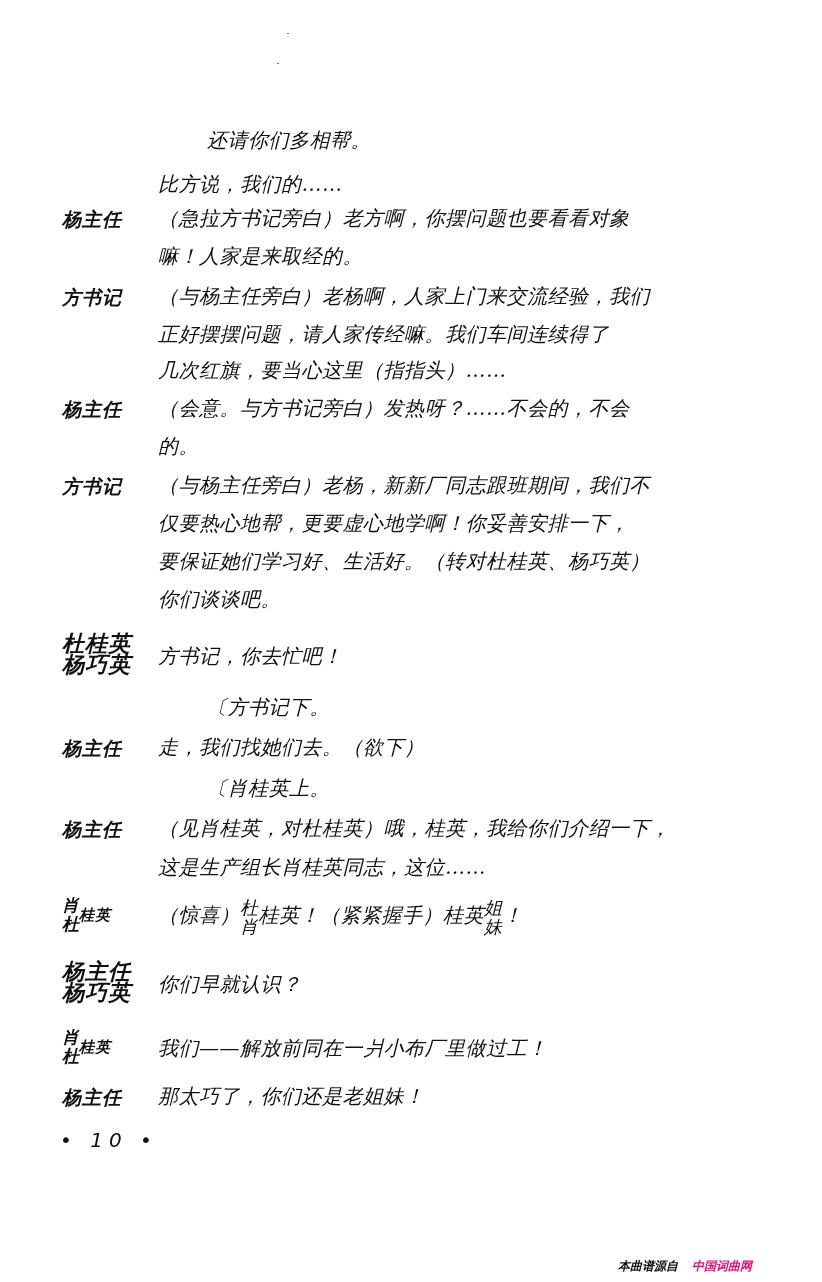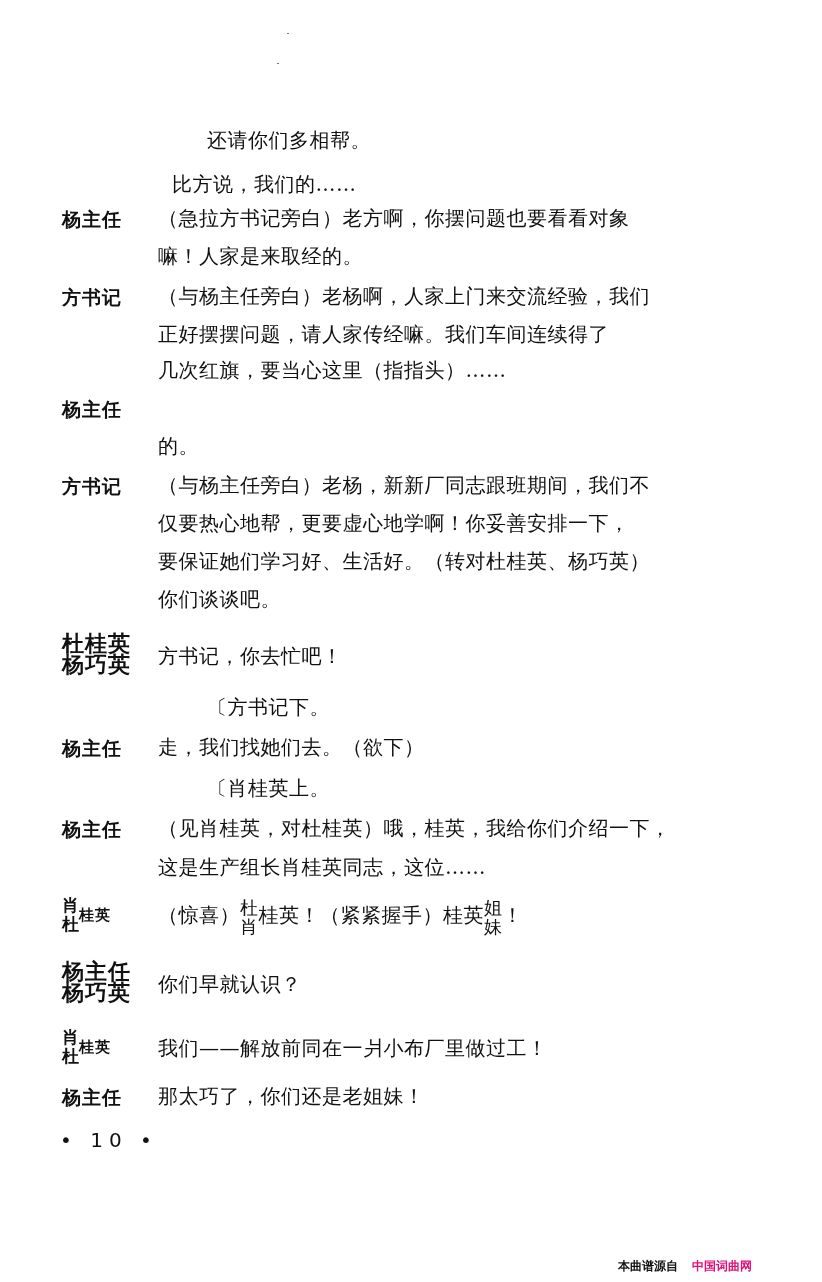--- a/index.html
+++ b/index.html
@@ -11,21 +11,21 @@
       width: 822px;
       height: 1282px;
       position: relative;
       overflow: hidden;
       font-family: "DejaVu Serif", "Liberation Serif", serif;
       color: #111111;
     }
     .page {
       position: absolute;
       left: 0; top: 0;
-      width: 822px; height: 944px;
+      width: 822px; height: 944px; font-style: italic;
     }
     .line {
       position: absolute;
       font-size: 20px;
       line-height: 24px;
       white-space: nowrap;
       letter-spacing: 0.5px;
     }
     .speaker {
       position: absolute;
@@ -96,32 +96,33 @@
   </style>
 </head>
 <body>
 
 <div class="page">
 
   <span class="speck" style="left:287px; top:33px;"></span>
   <span class="speck" style="left:277px; top:63px;"></span>
 
   <div class="line indent" style="top:128px;">还请你们多相帮。</div>
-  <div class="line dialog" style="top:172px;margin-left:14px;">比方说，我们的……</div>
+  <div class="line dialog" style="top:172px;">比方说，我们的……</div>
 
   <div class="speaker" style="top:207px;">杨主任</div>
   <div class="line dialog" style="top:206px;">（急拉方书记旁白）老方啊，你摆问题也要看看对象</div>
   <div class="line dialog" style="top:244px;">嘛！人家是来取经的。</div>
 
   <div class="speaker" style="top:285px;">方书记</div>
   <div class="line dialog" style="top:284px;">（与杨主任旁白）老杨啊，人家上门来交流经验，我们</div>
   <div class="line dialog" style="top:322px;">正好摆摆问题，请人家传经嘛。我们车间连续得了</div>
   <div class="line dialog" style="top:358px;">几次红旗，要当心这里（指指头）……</div>
 
   <div class="speaker" style="top:397px;">杨主任</div>
+  <div class="line dialog" style="top:396px;">（会意。与方书记旁白）发热呀？……不会的，不会</div>
   <div class="line dialog" style="top:434px;">的。</div>
 
   <div class="speaker" style="top:474px;">方书记</div>
   <div class="line dialog" style="top:511px;">仅要热心地帮，更要虚心地学啊！你妥善安排一下，</div>
   <div class="line dialog" style="top:473px;">（与杨主任旁白）老杨，新新厂同志跟班期间，我们不</div>
   <div class="line dialog" style="top:549px;">要保证她们学习好、生活好。（转对杜桂英、杨巧英）</div>
   <div class="line dialog" style="top:587px;">你们谈谈吧。</div>
 
   <div class="speaker stack" style="top:633px;">
     <div>杜桂英</div>

